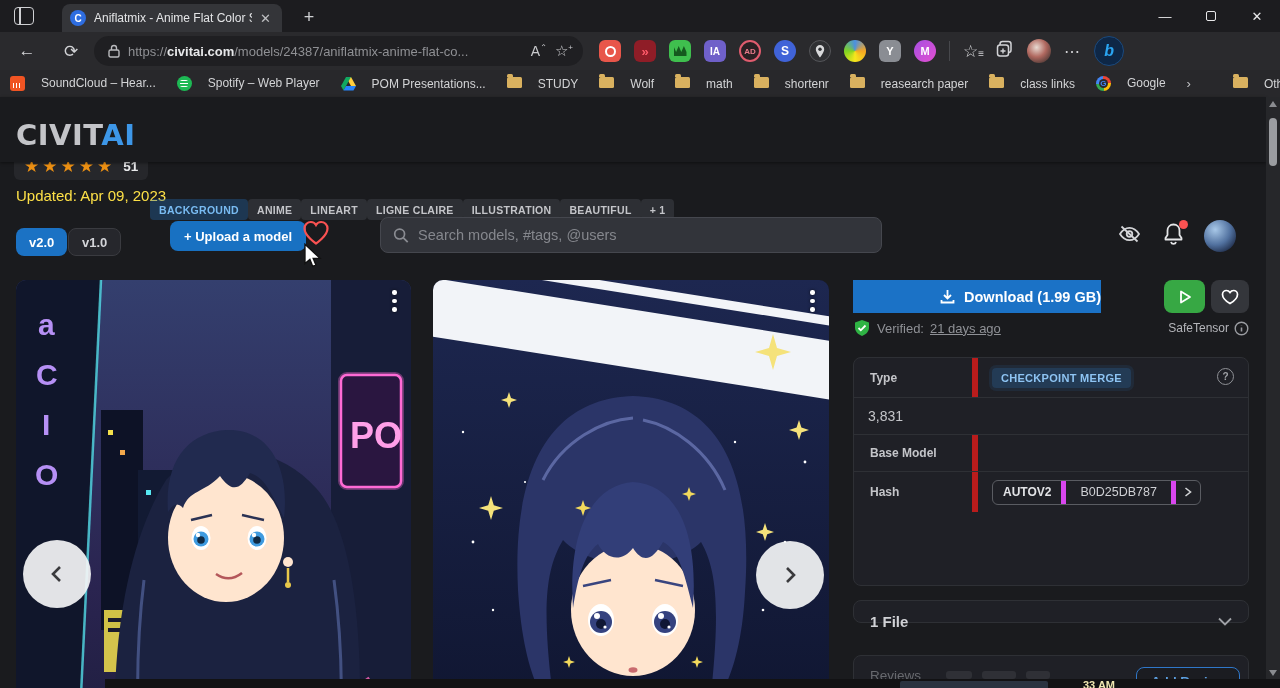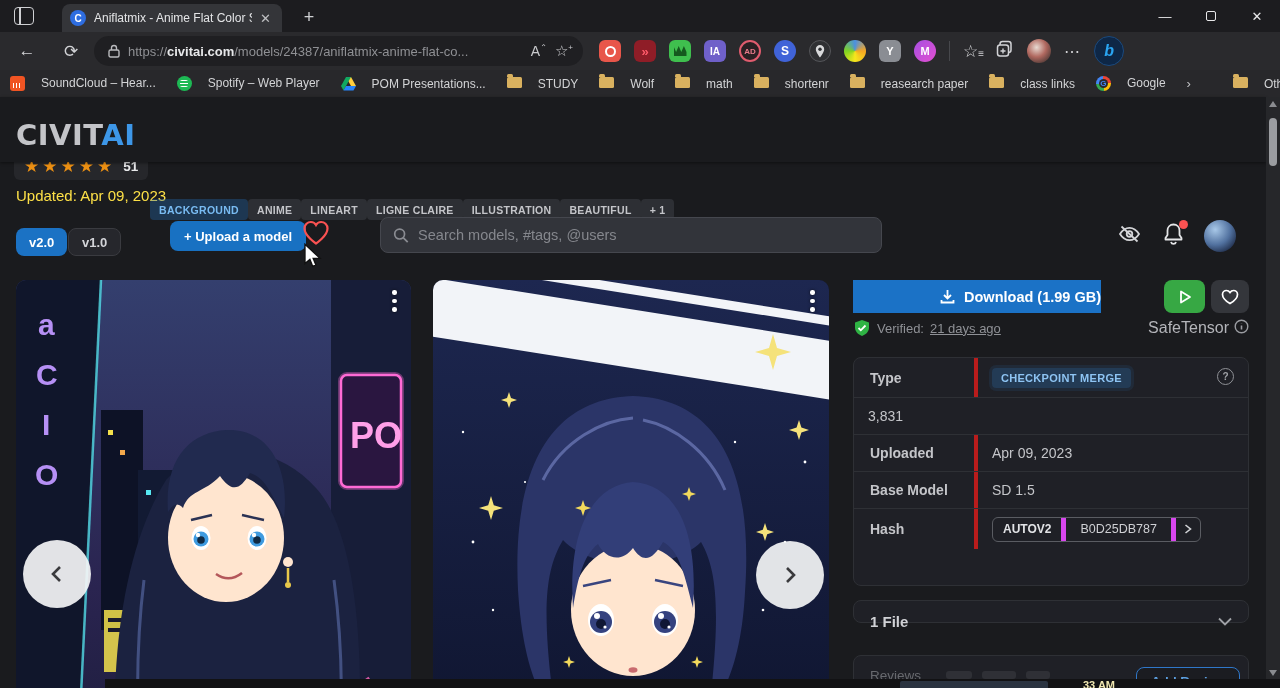--- a/index.html
+++ b/index.html
@@ -67,29 +67,29 @@
   .dots3{position:absolute;top:10px;right:14px;width:5px}
   .dots3 i{display:block;width:4.5px;height:4.5px;border-radius:50%;background:#fff;margin-bottom:4px;box-shadow:0 0 3px rgba(0,0,0,.7)}
   .car-arrow{position:absolute;width:68px;height:68px;border-radius:50%;background:rgba(244,245,246,.92);display:flex;align-items:center;justify-content:center;z-index:4}
 
   
   .dl-btn{position:absolute;left:853px;top:118px;width:248px;height:33px;background:#1b72c6;border-radius:0;color:#fff;font-size:14.5px;font-weight:700;display:flex;align-items:center;justify-content:flex-end;gap:9px}
   .run-btn{position:absolute;left:1164px;top:118px;width:41px;height:33px;background:#37a844;border-radius:8px;display:flex;align-items:center;justify-content:center}
   .fav-btn{position:absolute;left:1211px;top:118px;width:38px;height:33px;background:#34363b;border-radius:8px;display:flex;align-items:center;justify-content:center}
   .verified{position:absolute;left:853px;top:157px;width:396px;display:flex;align-items:center;font-size:13px;color:#8f9196;gap:6px}
   .verified u{}
-  .safetensor{margin-left:auto;display:flex;gap:5px;color:#b4b5ba;font-size:16px}
+  .safetensor{margin-left:auto;display:flex;gap:5px;color:#b4b5ba;font-size:12px}
 
   .panel{position:absolute;left:853px;width:396px;background:#1f2026;border:1px solid #2e3035;border-radius:8px}
   .details{top:195px;height:229px}
   .panel-hd{height:37px;display:flex;align-items:center;padding:0 16px;font-size:15.5px;font-weight:600;color:#d8d9dc;border-bottom:1px solid #2e3035}
   .chev{margin-left:auto}
   .drow{display:flex;border-bottom:1px solid #2e3035;align-items:center}
   .drow:last-child{border-bottom:none}
-  .dlabel{width:124px;padding-left:16px;font-size:14px;font-weight:600;color:#c4c5c9;flex:none;border-right:4px solid #b91c1c;align-self:stretch;display:flex;align-items:center}
+  .dlabel{width:124px;padding-left:16px;font-size:12px;font-weight:600;color:#c4c5c9;flex:none;border-right:6px solid #b91c1c;align-self:stretch;display:flex;align-items:center}
   .dval{padding-left:14px;font-size:14px;color:#c4c5c9;display:flex;flex:1;gap:8px}
   .badge{background:rgba(44,118,188,.32);color:#8ec4f3;font-size:11px;font-weight:700;letter-spacing:.3px;padding:4px 9px;border-radius:4px;box-shadow:0 0 0 3px rgba(44,118,188,.12)}
   .help{width:17px;height:17px;border-radius:50%;border:1.5px solid #8f9196;color:#9fa1a6;font-size:10px;font-weight:700;display:flex;align-items:center;justify-content:center;margin-left:auto;margin-right:14px}
   .hashctl{display:inline-flex;border:1px solid #5a5c62;border-radius:6px;height:25px;align-items:center;overflow:hidden}
   .hashseg{padding:0 10px;font-size:12px;font-weight:700;color:#e2e3e6;display:flex;align-items:center;height:100%}
   .hashseg+.hashseg{border-left:5px solid #d946ef}
   .hashseg.v{font-weight:400;color:#cfd0d4;font-size:12.5px;padding:0 14px}
 
   .files{top:438px;height:23px}
   .file-hd{height:41px;display:flex;align-items:center;padding:0 16px;font-size:15px;color:#d0d1d5;border-bottom:none}
@@ -485,26 +485,21 @@
       <div class="dlabel">Type</div>
       <div class="dval">
           <span class="badge">CHECKPOINT MERGE</span>
         <span class="help">?</span>
         </div>
     </div>
     <div class="drow" style="height:37px">
       <div class="dval">3,831</div>
     </div>
     <div class="drow" style="height:37px">
-      <div class="dlabel">Uploaded</div>
-      <div class="dval">Apr 09, 2023</div>
-    </div>
-    <div class="drow" style="height:37px">
       <div class="dlabel">Base Model</div>
-      <div class="dval">SD 1.5</div>
     </div>
     <div class="drow" style="height:40px">
       <div class="dlabel">Hash</div>
       <div class="dval">
         <span class="hashctl">
           <span class="hashseg">AUTOV2</span>
           <span class="hashseg v">B0D25DB787</span>
           <span class="hashseg" style="padding:0 8px">
               <svg width="8" height="10" viewBox="0 0 8 10">
                 <path d="M1.5 1l5 4-5 4" fill="none" stroke="#d2d3d6" stroke-width="1.6"></path>

